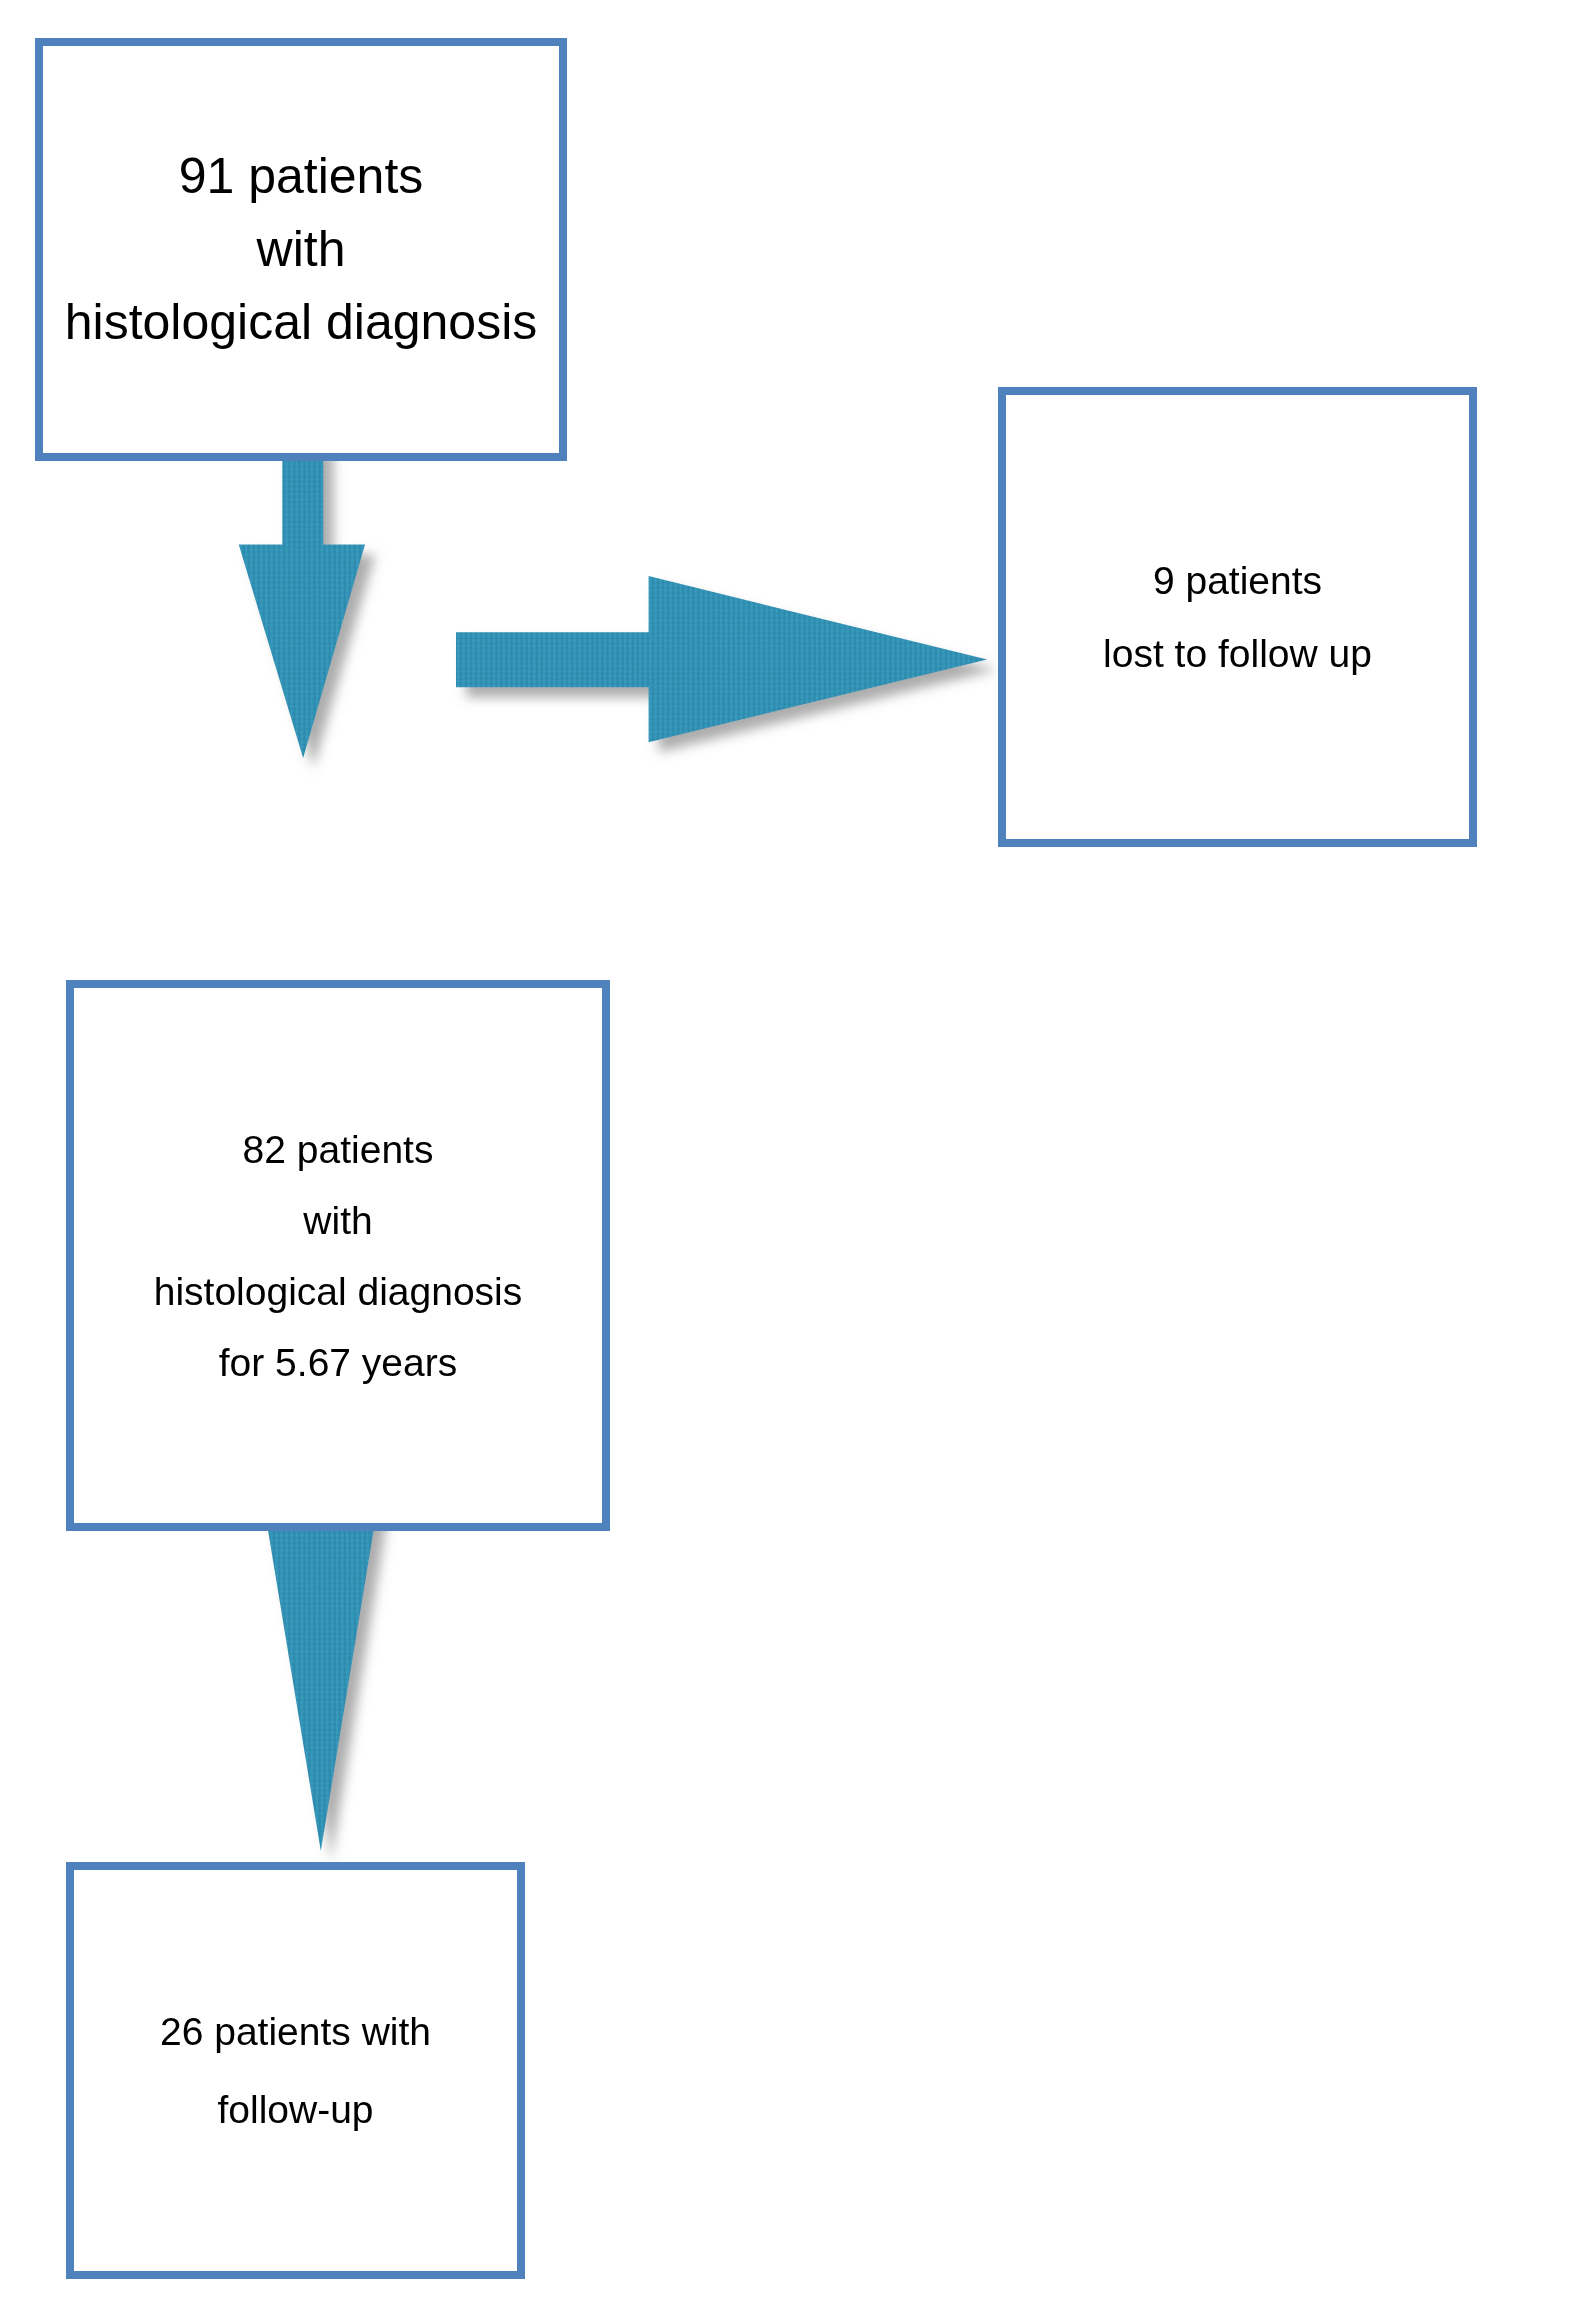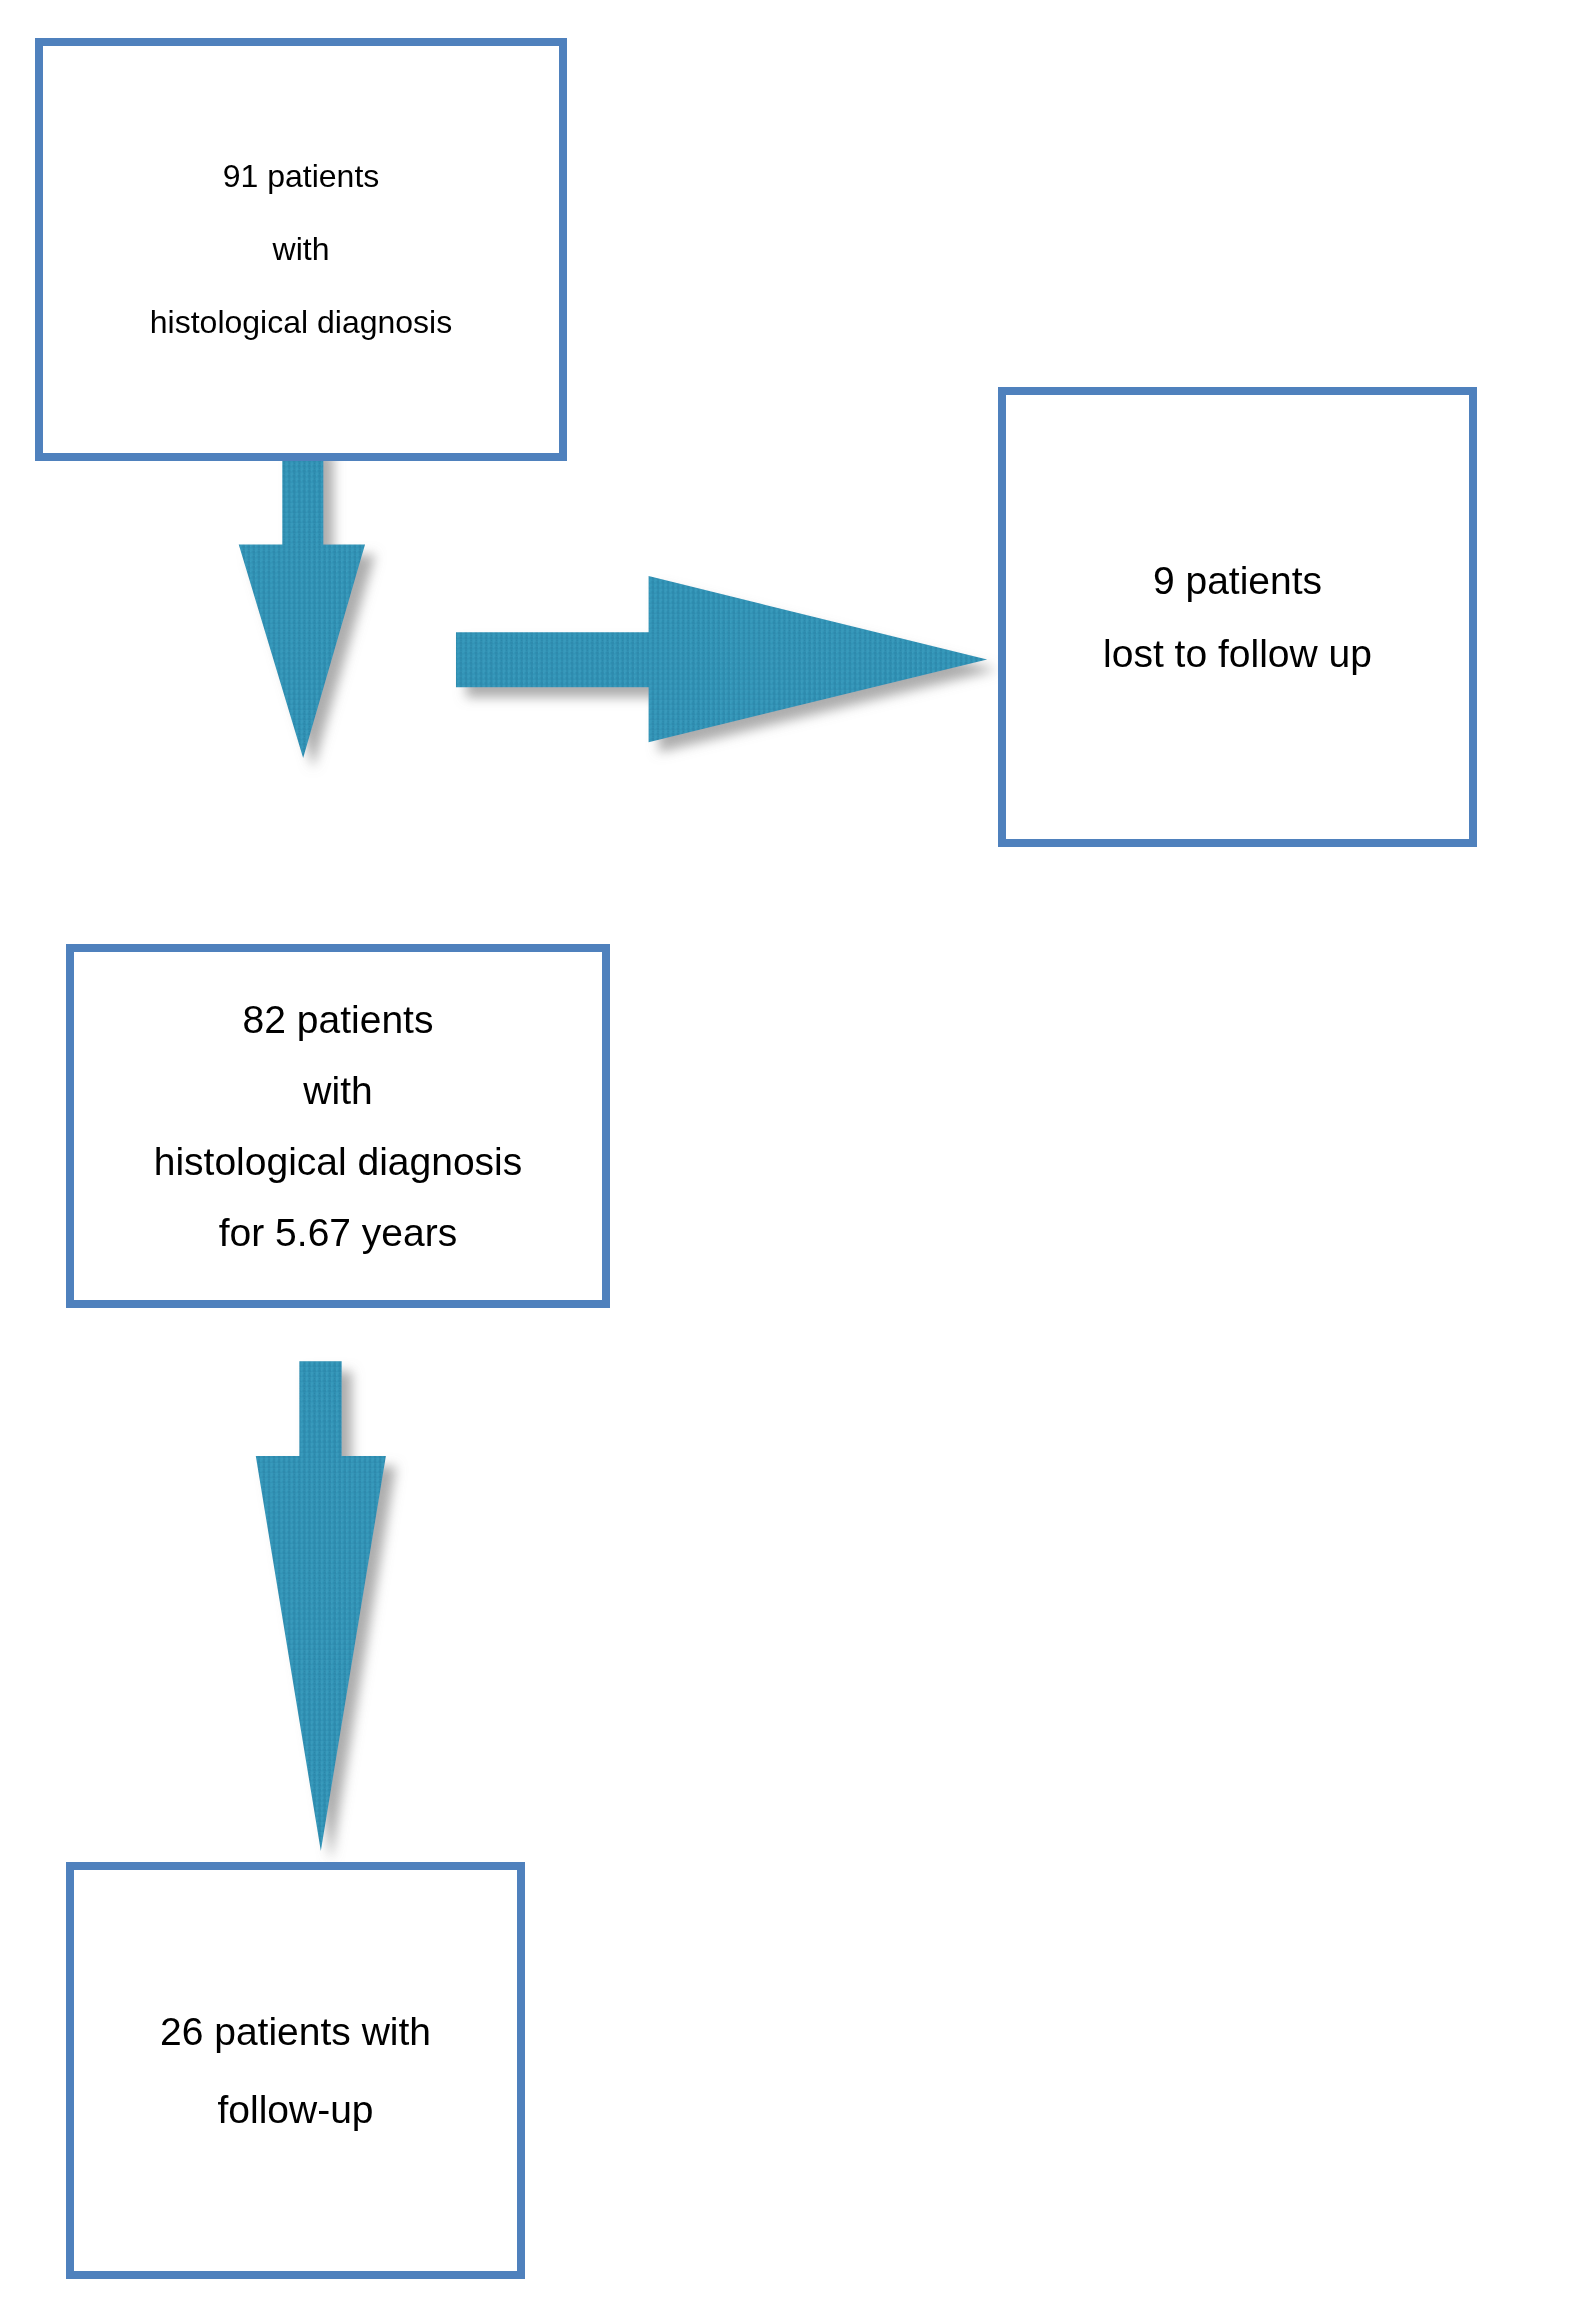--- a/index.html
+++ b/index.html
@@ -43,39 +43,39 @@
     white-space: nowrap;
     color: #000000;
   }
   
   #box-cohort-initial {
     left: 35px;
     top: 38px;
     width: 532px;
     height: 423px;
     border: 8.8px solid #4F81BD;
-    font-size: 32px;
+    font-size: 50px;
     line-height: 73px;
   }
   
   #box-lost-followup {
     left: 998px;
     top: 387px;
     width: 479px;
     height: 460px;
     border: 8.8px solid #4F81BD;
     font-size: 39px;
     line-height: 73px;
   }
   
   #box-cohort-followed {
     left: 66px;
-    top: 944px;
+    top: 980px;
     width: 544px;
-    height: 364px;
+    height: 551px;
     border: 8.8px solid #4F81BD;
     font-size: 39px;
     line-height: 71px;
   }
   
   #box-second-histology {
     left: 66px;
     top: 1862px;
     width: 459px;
     height: 417px;

